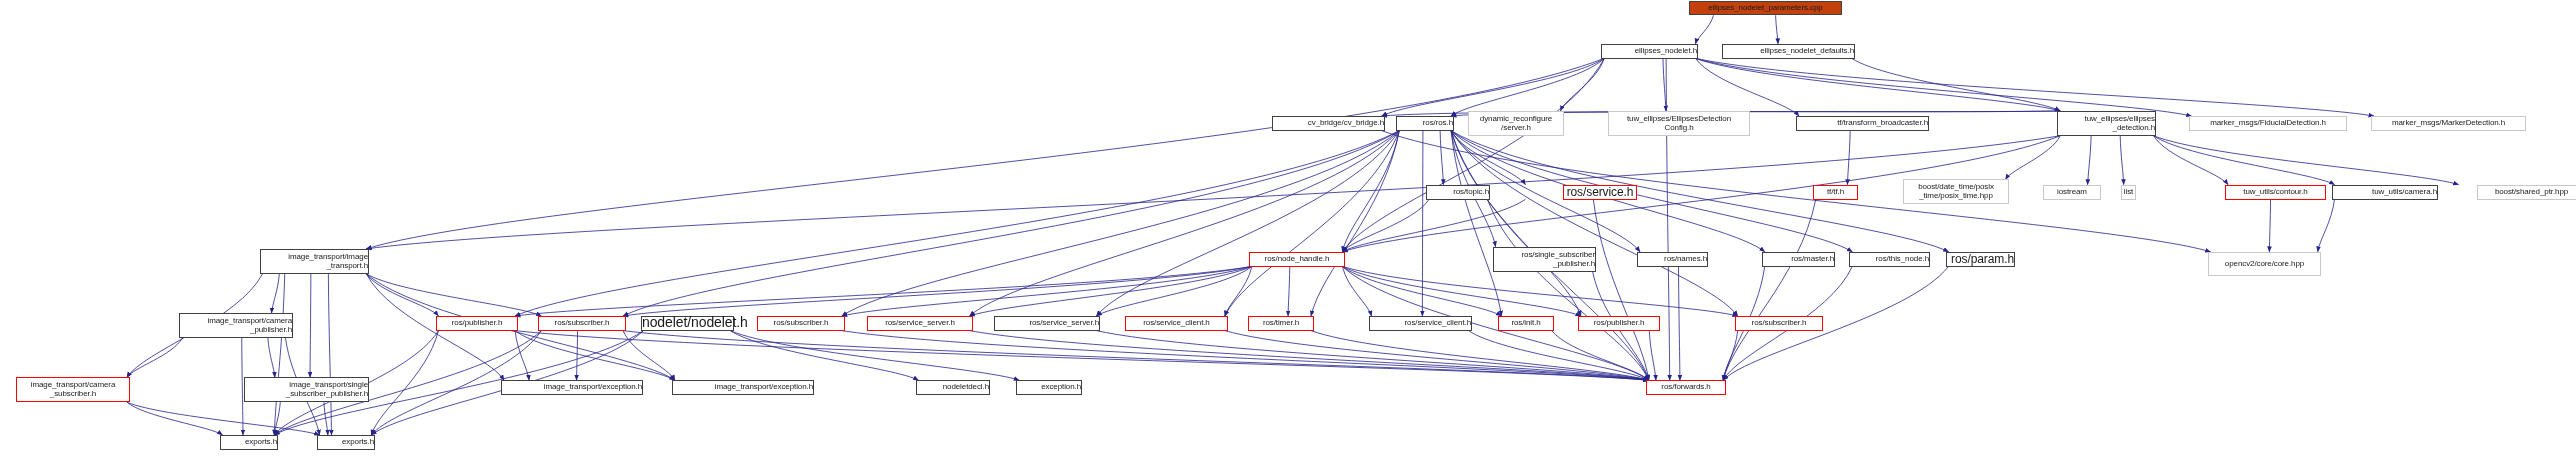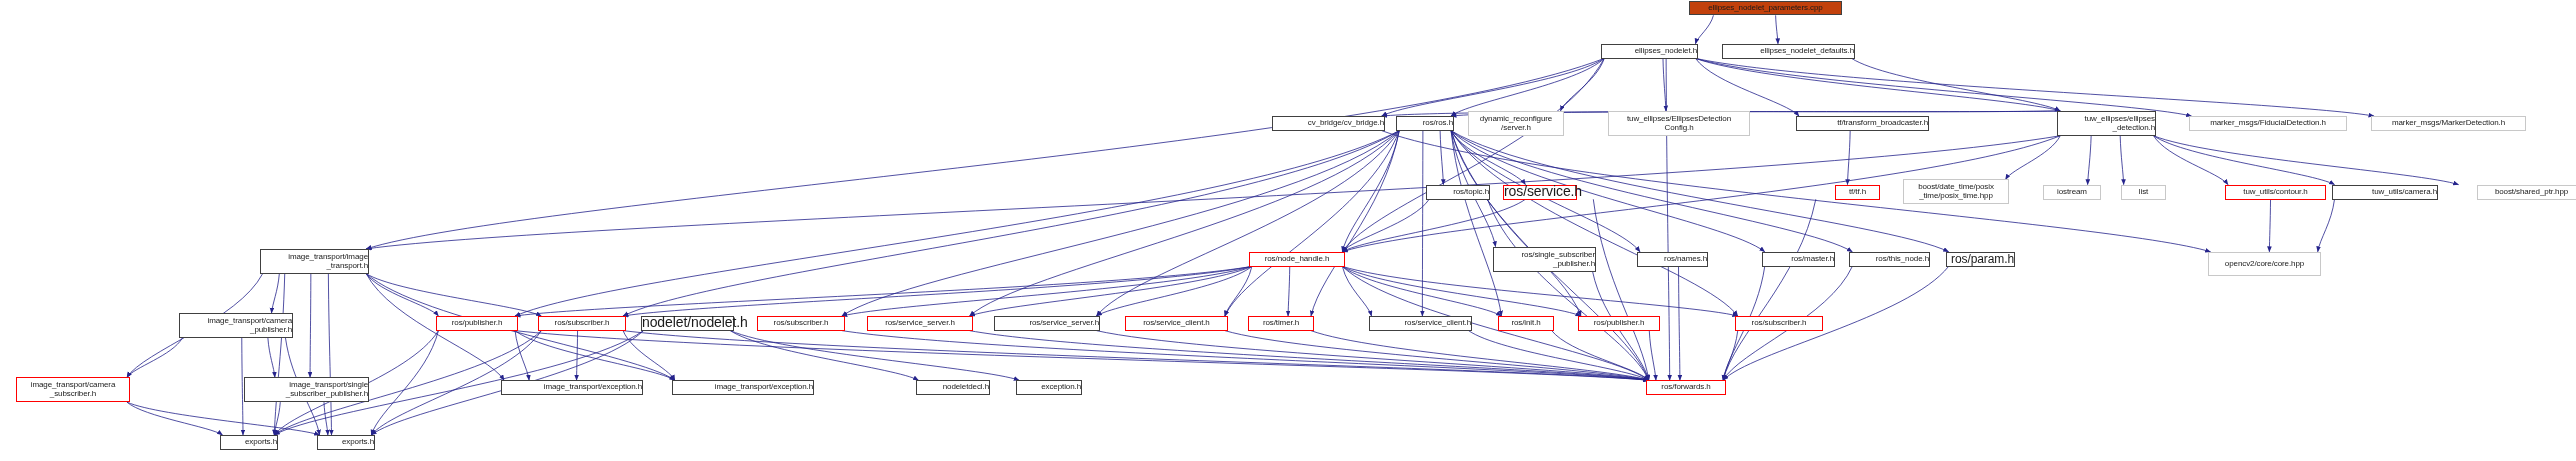--- a/index.html
+++ b/index.html
@@ -147,26 +147,26 @@
       <div class="node grey" style="left: 1468px; top: 111px; width: 96px; height: 25px; font-size: 8px;"><span>dynamic_reconfigure
 /server.h</span></div>
       <div class="node grey" style="left: 1608px; top: 111px; width: 142px; height: 25px; font-size: 8px;"><span>tuw_ellipses/EllipsesDetection
 Config.h</span></div>
       <div class="node dark" style="left: 1796px; top: 116px; width: 133px; height: 14.6px; font-size: 8px;"><span>tf/transform_broadcaster.h</span></div>
       <div class="node dark" style="left: 2057px; top: 111px; width: 99px; height: 25px; font-size: 8px;"><span>tuw_ellipses/ellipses
 _detection.h</span></div>
       <div class="node grey" style="left: 2189px; top: 116px; width: 158px; height: 14.6px; font-size: 8px;"><span>marker_msgs/FiducialDetection.h</span></div>
       <div class="node grey" style="left: 2371px; top: 116px; width: 155px; height: 14.6px; font-size: 8px;"><span>marker_msgs/MarkerDetection.h</span></div>
       <div class="node dark" style="left: 1426px; top: 185px; width: 64px; height: 14.6px; font-size: 8px;"><span>ros/topic.h</span></div>
-      <div class="node red" style="left: 1503px; top: 185px; width: 74px; height: 14.6px; font-size: 14px;"><span>ros/service.h</span></div>
-      <div class="node red" style="left: 1813px; top: 185px; width: 45px; height: 14.6px; font-size: 8px; margin-left: 22px;"><span>tf/tf.h</span></div>
+      <div class="node red" style="left: 1563px; top: 185px; width: 74px; height: 14.6px; font-size: 12px;"><span>ros/service.h</span></div>
+      <div class="node red" style="left: 1813px; top: 185px; width: 45px; height: 14.6px; font-size: 8px;"><span>tf/tf.h</span></div>
       <div class="node grey" style="left: 1903px; top: 179px; width: 106px; height: 25px; font-size: 8px;"><span>boost/date_time/posix
 _time/posix_time.hpp</span></div>
       <div class="node grey" style="left: 2043px; top: 185px; width: 58px; height: 14.6px; font-size: 8px;"><span>iostream</span></div>
-      <div class="node grey" style="left: 2121px; top: 185px; width: 45px; height: 14.6px; font-size: 8px; align-items: center;"><span>list</span></div>
+      <div class="node grey" style="left: 2121px; top: 185px; width: 15px; height: 14.6px; font-size: 8px; align-items: center;"><span>list</span></div>
       <div class="node red" style="left: 2225px; top: 185px; width: 101px; height: 14.6px; font-size: 8px;"><span>tuw_utils/contour.h</span></div>
       <div class="node dark" style="left: 2332px; top: 185px; width: 106px; height: 14.6px; font-size: 8px;"><span>tuw_utils/camera.h</span></div>
       <div class="node grey" style="left: 2456px; top: 185px; width: 109px; height: 14.6px; font-size: 8px; margin-left: 21px;"><span>boost/shared_ptr.hpp</span></div>
       <div class="node dark" style="left: 260px; top: 249px; width: 109px; height: 25px; font-size: 8px;"><span>image_transport/image
 _transport.h</span></div>
       <div class="node red" style="left: 1249px; top: 252px; width: 96px; height: 14.6px; font-size: 8px;"><span>ros/node_handle.h</span></div>
       <div class="node dark" style="left: 1493px; top: 247px; width: 103px; height: 25px; font-size: 8px;"><span>ros/single_subscriber
 _publisher.h</span></div>
       <div class="node dark" style="left: 1637px; top: 252px; width: 71px; height: 14.6px; font-size: 8px;"><span>ros/names.h</span></div>
       <div class="node dark" style="left: 1762px; top: 252px; width: 73px; height: 14.6px; font-size: 8px;"><span>ros/master.h</span></div>

